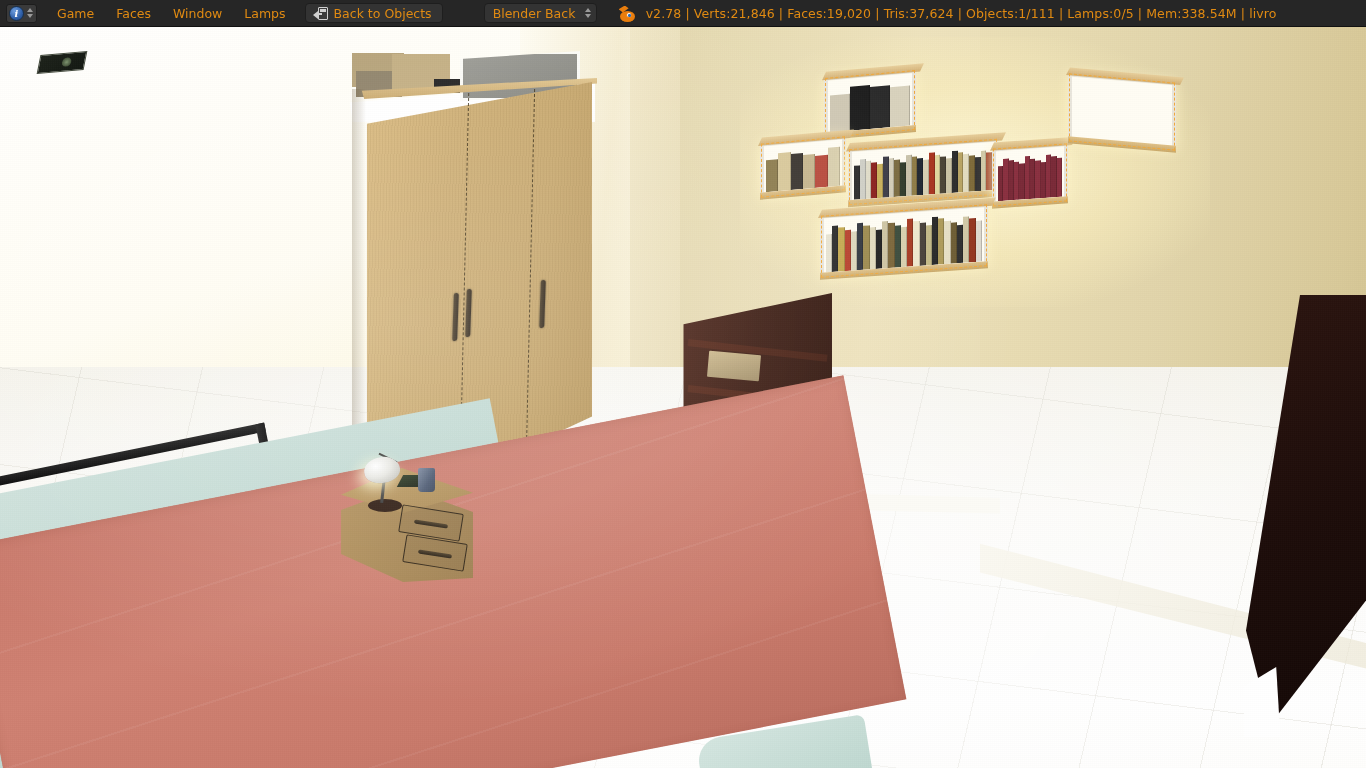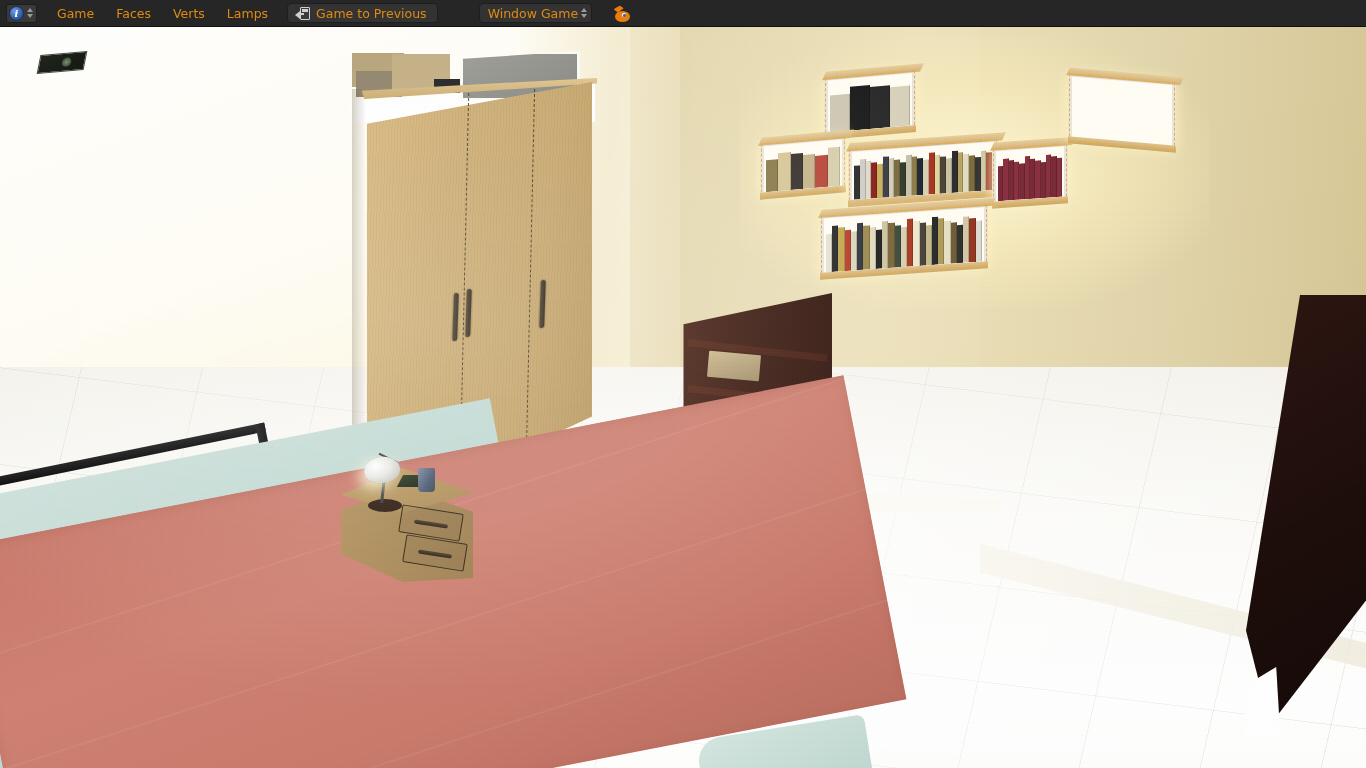--- a/index.html
+++ b/index.html
@@ -368,46 +368,47 @@
     <div class="editor-select">
       <div class="info-icon">i</div>
       <span class="spin-arrows">
         <i class="up"></i>
           <i class="dn"></i>
       </span>
     </div>
 
     <div class="menu-item">Game</div>
     <div class="menu-item">Faces</div>
-    <div class="menu-item">Verts</div>
+    <div class="menu-item">Window</div>
     <div class="menu-item">Lamps</div>
 
     <div class="back-btn">
       <span class="screen-back-icon">
         <span class="frame"></span>
           <span class="arr"></span>
           <span class="arrbar"></span>
       </span>
-      <span>Game to Previous</span>
+      <span>Back to Objects</span>
     </div>
 
     <div class="engine-select">
-      <span>Window Game</span>
+      <span>Blender Back</span>
       <span class="spin-arrows">
         <i class="up"></i>
           <i class="dn"></i>
       </span>
     </div>
 
     <div class="blender-logo">
       <span class="tail"></span>
         <span class="body"></span>
         <span class="eye"></span>
     </div>
 
+    <div class="stats">v2.78 | Verts:21,846 | Faces:19,020 | Tris:37,624 | Objects:1/111 | Lamps:0/5 | Mem:338.54M | livro</div>
   </div>
 
   <div class="viewport">
 
     <div class="wall-right"></div>
     <div class="wall-back"></div>
     <div class="wall-left"></div>
     <div class="wall-back-mask"></div>
 
     <div class="floor">

